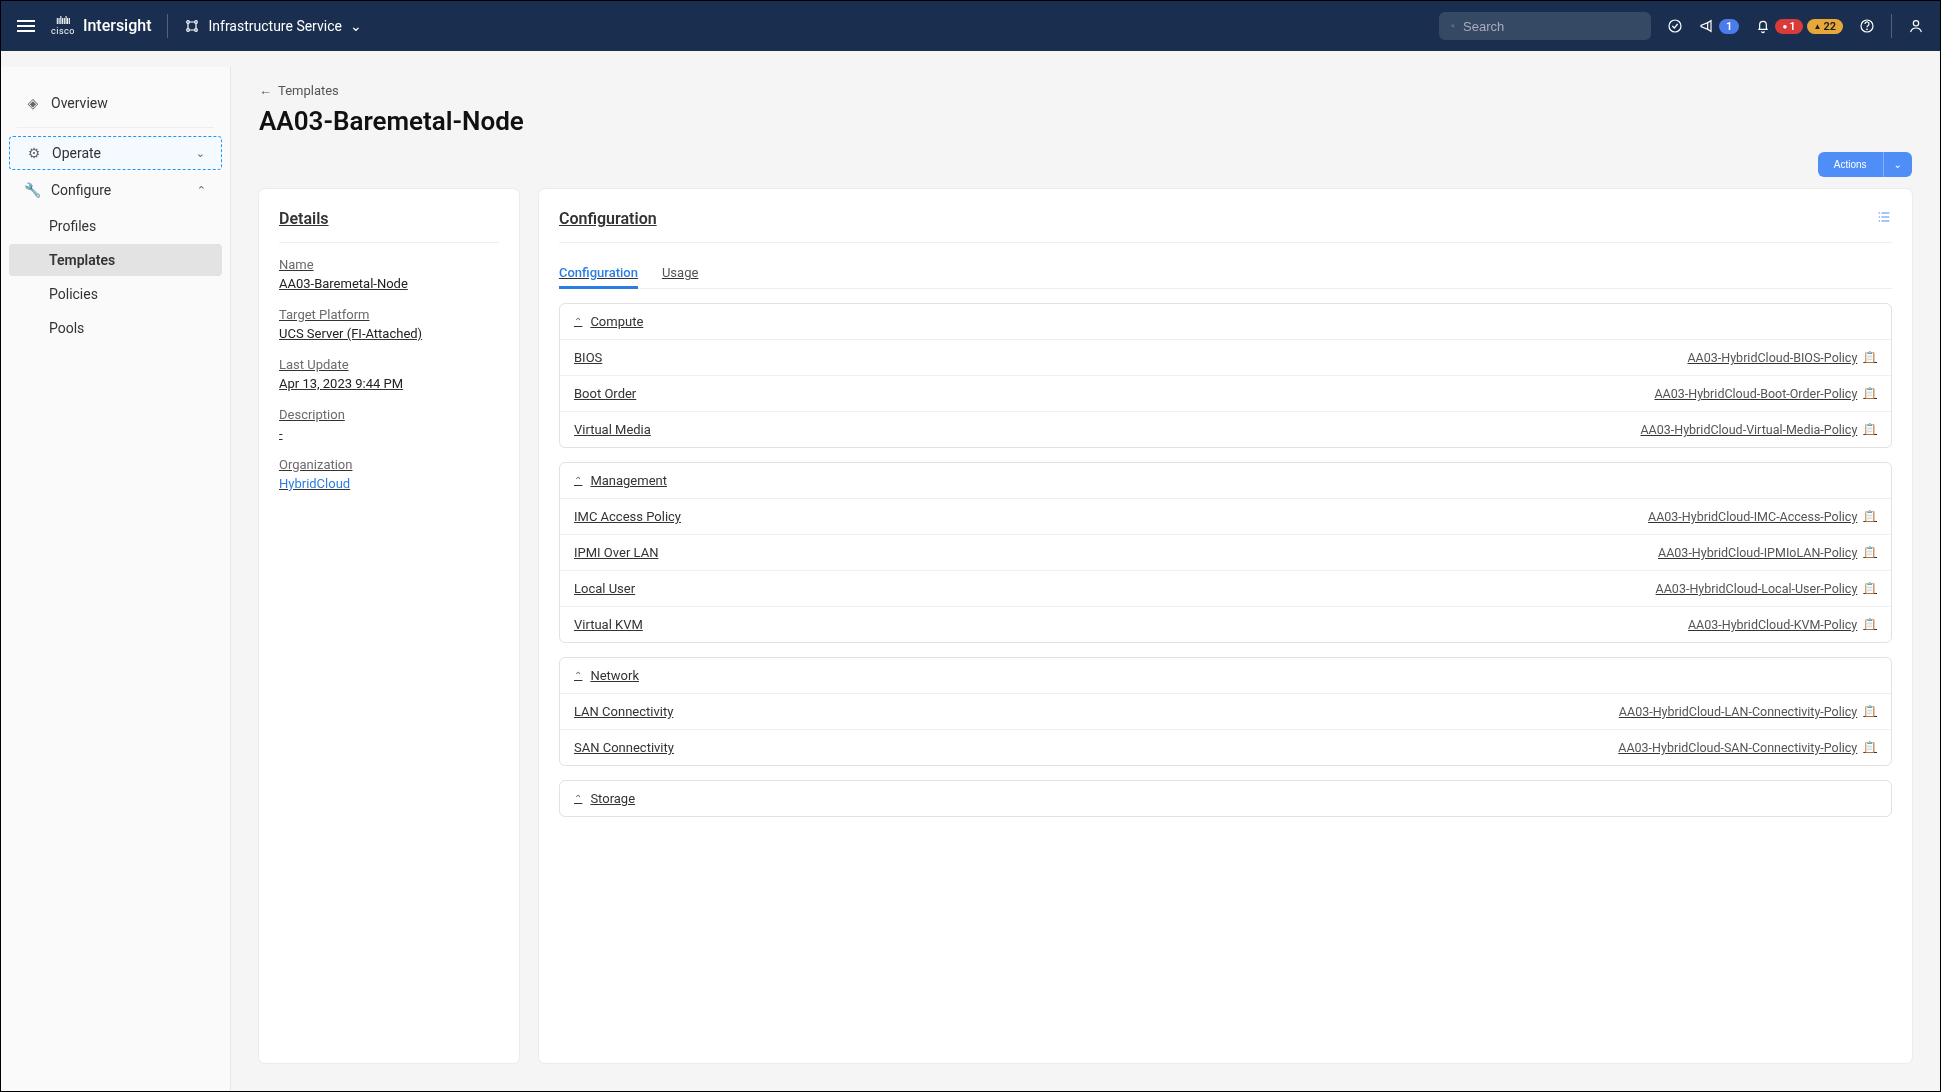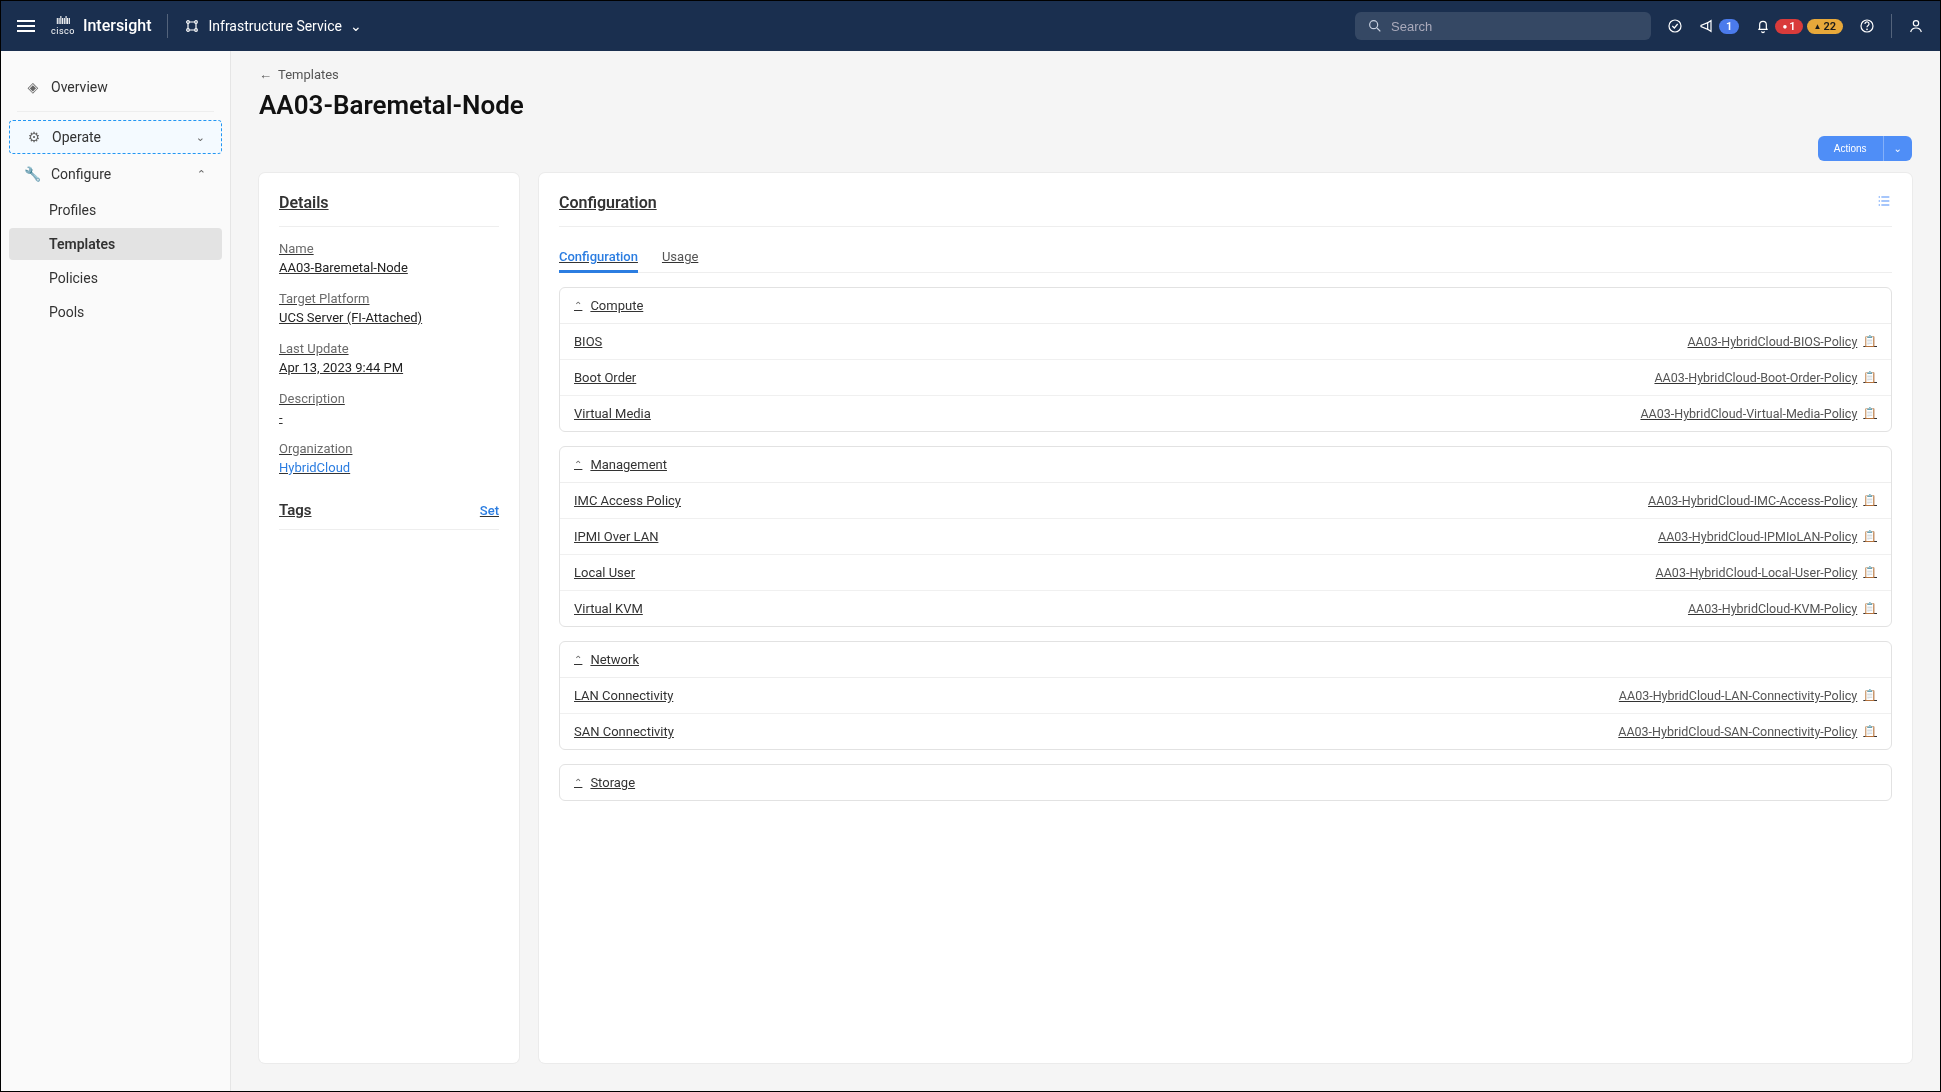--- a/index.html
+++ b/index.html
@@ -1,29 +1,29 @@
 <!DOCTYPE html>
 <html><head>
 <meta charset="utf-8">
 <style>
 * { box-sizing: border-box; margin: 0; padding: 0; }
 body { font-family: -apple-system, BlinkMacSystemFont, "Segoe UI", Roboto, Helvetica, Arial, sans-serif; background: #f5f5f5; color: #333; font-size: 13px; }
-.app { display: flex; flex-direction: column; height: 100vh; min-height: 800px; overflow: hidden; border: 1px solid #000; }
+.app { display: flex; flex-direction: column; height: 100vh; min-height: 800px; overflow: hidden; border: 1px solid #000; gap: 16px; }
 .topbar { background: #1a2f4f; color: #fff; height: 50px; display: flex; align-items: center; padding: 0 16px; gap: 16px; flex-shrink: 0; }
 .hamburger { cursor: pointer; display: flex; flex-direction: column; gap: 3px; }
 .hamburger span { display: block; width: 18px; height: 2px; background: #fff; }
 .brand { display: flex; align-items: center; gap: 8px; font-size: 14px; }
 .brand .cisco { font-size: 9px; letter-spacing: 0.5px; line-height: 1.1; text-align: center; }
 .brand .cisco::before { content: "ıılıılıı"; display: block; font-size: 11px; letter-spacing: -1px; }
 .brand .prod { font-weight: 500; font-size: 16px; }
 .vr { width: 1px; height: 24px; background: rgba(255,255,255,0.25); }
 .app-picker { display: flex; align-items: center; gap: 8px; cursor: pointer; font-size: 14px; }
 .app-picker svg { width: 16px; height: 16px; }
 .spacer { flex: 1; }
-.search { background: rgba(255,255,255,0.12); border-radius: 6px; display: flex; align-items: center; padding: 6px 12px; width: 296px; color: #c9d1e0; gap: 8px; }
+.search { background: rgba(255,255,255,0.12); border-radius: 6px; display: flex; align-items: center; padding: 6px 12px; width: 212px; color: #c9d1e0; gap: 8px; }
 .search input { background: transparent; border: none; outline: none; color: #fff; flex: 1; font-size: 13px; }
 .search input::placeholder { color: #aab; }
 .topbar-icons { display: flex; align-items: center; gap: 16px; }
 .ticon { cursor: pointer; position: relative; display: flex; align-items: center; gap: 4px; }
 .pill { border-radius: 10px; padding: 1px 7px; font-size: 11px; font-weight: 600; }
 .pill.blue { background: #4b7bec; color: #fff; }
 .pill.red { background: #d93b3b; color: #fff; }
 .pill.red::before { content: "● "; font-size: 8px; vertical-align: middle; color:#fff;}
 .pill.amber { background: #e7a83a; color: #1a1a1a; }
 .pill.amber::before { content: "▲ "; font-size: 8px; vertical-align: middle; }
@@ -209,24 +209,20 @@
             <div class="dval">Apr 13, 2023 9:44 PM</div>
           </div>
           <div class="dfield">
             <div class="dlbl">Description</div>
             <div class="dval">-</div>
           </div>
           <div class="dfield">
             <div class="dlbl">Organization</div>
             <div class="dval link">HybridCloud</div>
           </div>
-          <div class="tags-row">
-            <span class="tlabel">Tags</span>
-            <span class="set">Set</span>
-          </div>
         </div>
 
         <div class="panel config">
           <div class="config-hdr">
             <h2>Configuration</h2>
             <span class="view-icon">
               <svg class="i" viewBox="0 0 24 24">
                   <path d="M4 6h2M8 6h12M4 12h2M8 12h12M4 18h2M8 18h12"></path>
                 </svg>
             </span>

